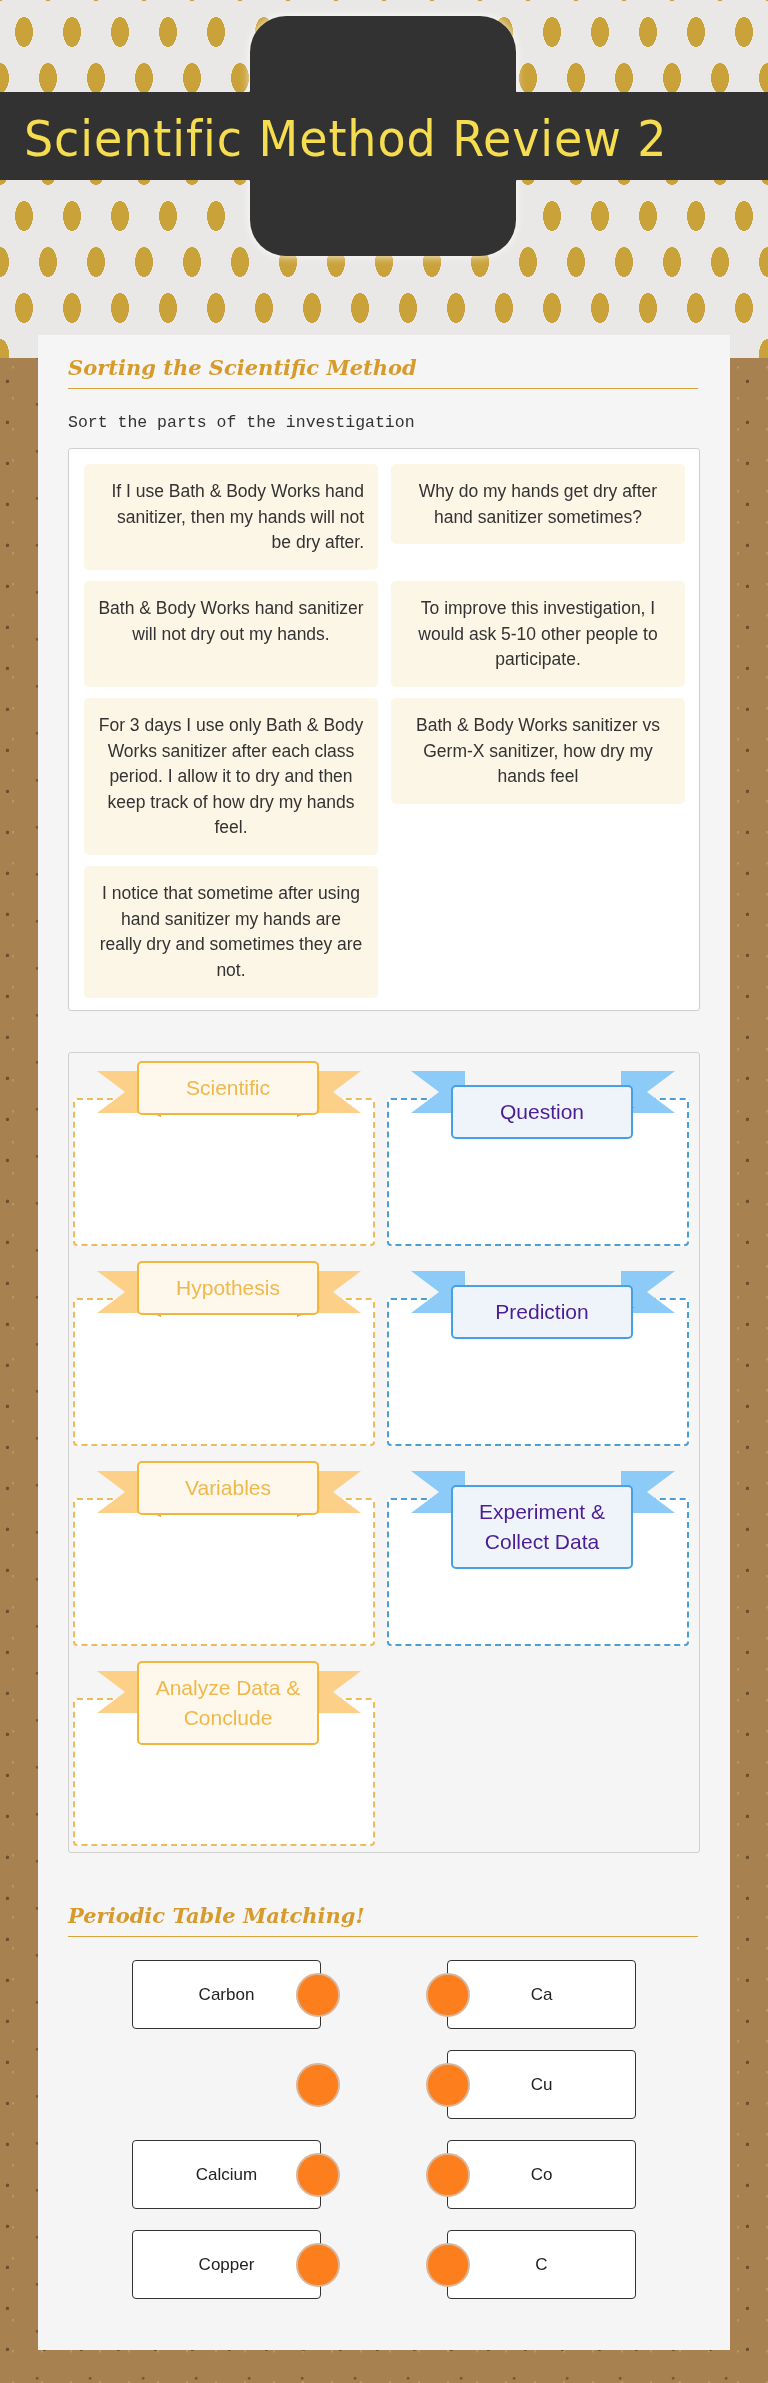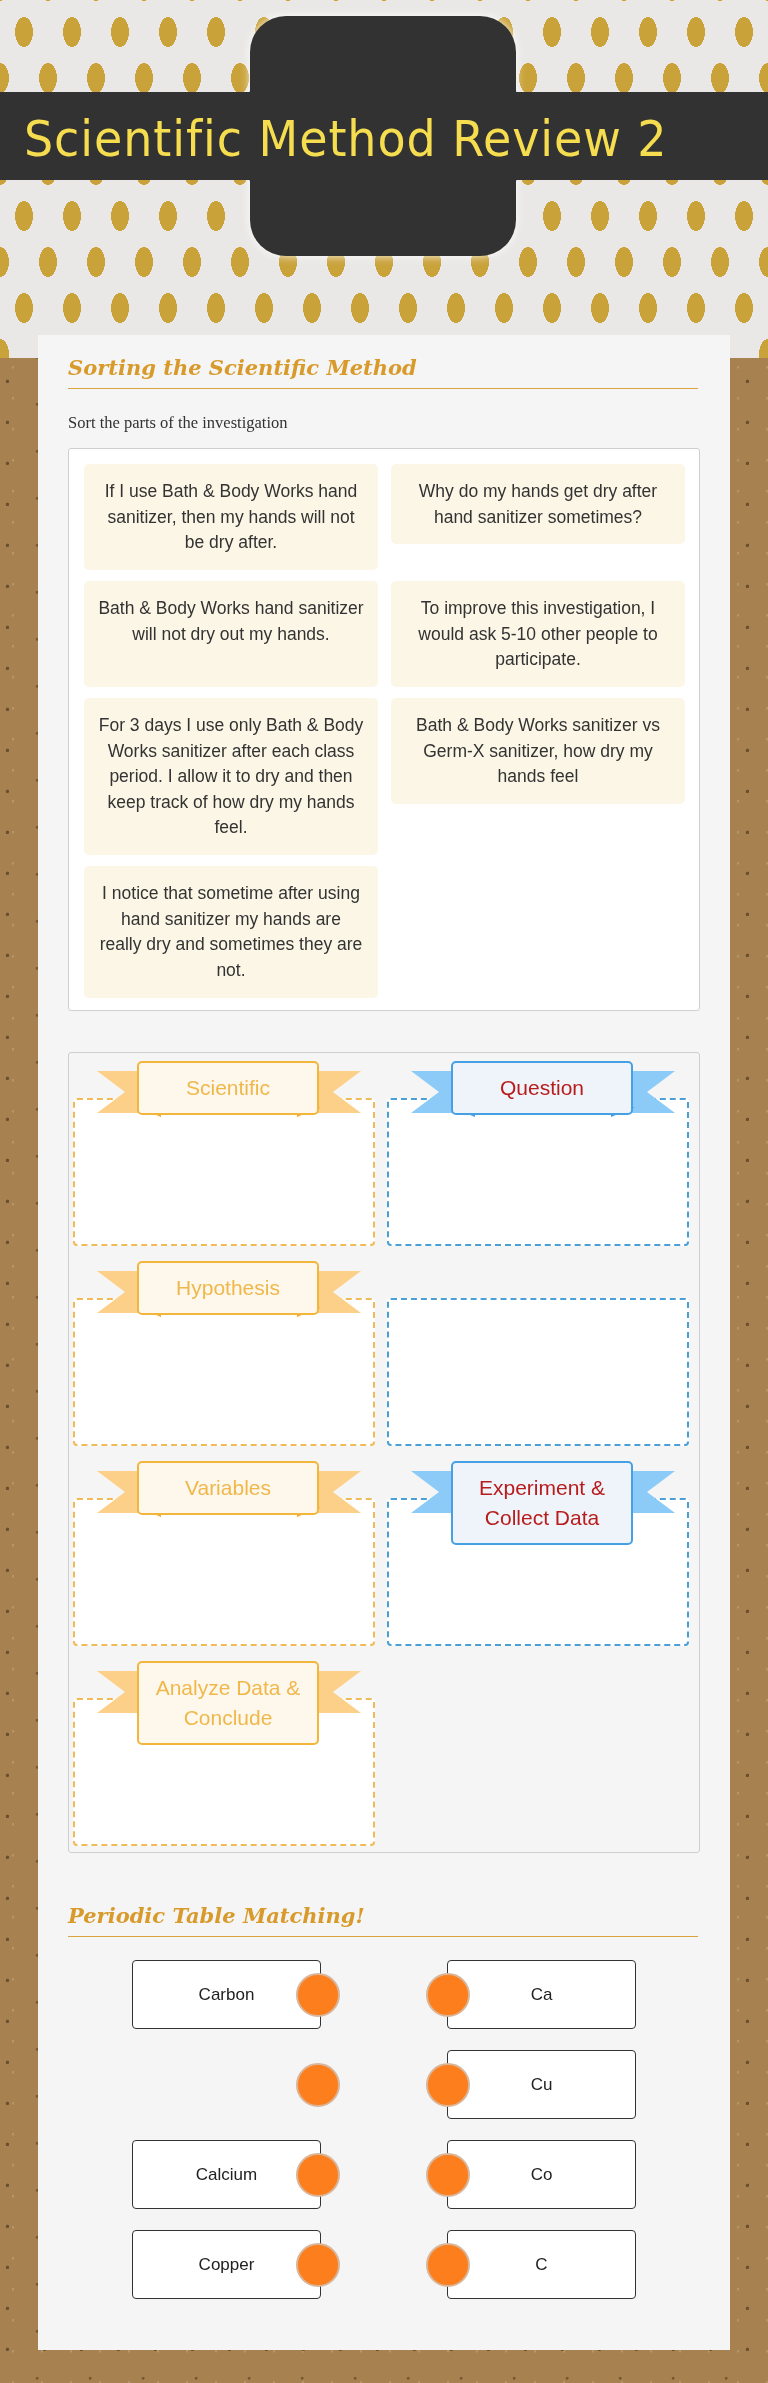--- a/index.html
+++ b/index.html
@@ -55,21 +55,21 @@
   }
   .section-heading {
     position: absolute; left: 30px; width: 630px;
     font-family: "DejaVu Serif", serif; font-style: italic;
     font-size: 21px; color: #d89a2a;
     padding-bottom: 8px;
     border-bottom: 1.5px solid #d9a43b;
   }
   .instructions {
     position: absolute; left: 30px; top: 78px;
-    font-size: 16.5px; color: #333; font-family: Liberation Serif, serif;
+    font-size: 16.5px; color: #333; font-family: Liberation Mono, monospace;
   }
   .sort-panel {
     position: absolute; left: 30px; top: 113px; width: 632px; height: 563px;
     background: #fff; border: 1px solid #cfcfcf; border-radius: 3px;
   }
   .sort-item {
     position: absolute; width: 294px;
     background: #fcf6e6; border-radius: 5px;
     font-family: "Liberation Sans", sans-serif;
     font-size: 17.5px; line-height: 25.5px; color: #333;
@@ -105,21 +105,21 @@
     display: flex; align-items: center; justify-content: center;
     text-align: center;
     font-family: "Liberation Sans", sans-serif; font-size: 21px; line-height: 30px;
     padding: 10px 6px;
   }
   .r-orange .tail { background: #fdd08a; }
   .r-orange .fold { background: #f5a623; }
   .r-orange .label { background: #fdf7ec; border-color: #f3b63c; color: #f0b84a; }
   .r-blue .tail { background: #8ccbf7; }
   .r-blue .fold { background: #3a9be8; }
-  .r-blue .label { background: #eef4f9; border-color: #45a1e3; color: #b91c1c; }
+  .r-blue .label { background: #eef4f9; border-color: #45a1e3; color: #4c1d95; margin-top: 24px; }
 
   .match-box {
     position: absolute; width: 189px; height: 69px;
     background: #fff; border: 1.5px solid #333; border-radius: 4px;
     display: flex; align-items: center; justify-content: center;
     font-family: "Liberation Sans", sans-serif; font-size: 17px; color: #222;
   }
   .connector {
     position: absolute; width: 44px; height: 44px; border-radius: 50%;
     background: #fd7e1c; border: 2px solid #d9b59a;
@@ -132,21 +132,21 @@
 <div class="plaque"></div>
 <div class="title-band"></div>
 <h1 class="page-title">Scientific Method Review 2</h1>
 
 <div class="main-card">
 
   <h2 class="section-heading" style="top:20px;">Sorting the Scientific Method</h2>
   <div class="instructions">Sort the parts of the investigation</div>
 
   <div class="sort-panel">
-    <div class="sort-item" style="left:15px; top:15px; height:106px;">If I use Bath &amp; Body Works hand sanitizer, then my hands will not be dry after.</div>
+    <div class="sort-item" style="left:15px; top:15px; height:106px;text-align:right;">If I use Bath &amp; Body Works hand sanitizer, then my hands will not be dry after.</div>
     <div class="sort-item" style="left:15px; top:132px; height:106px;">Bath &amp; Body Works hand sanitizer will not dry out my hands.</div>
     <div class="sort-item" style="left:322px; top:15px; height:80px;">Why do my hands get dry after hand sanitizer sometimes?</div>
     <div class="sort-item" style="left:322px; top:132px; height:106px;">To improve this investigation, I would ask 5-10 other people to participate.</div>
     <div class="sort-item" style="left:15px; top:249px; height:157px;">For 3 days I use only Bath &amp; Body Works sanitizer after each class period.  I allow it to dry and then keep track of how dry my hands feel.</div>
     <div class="sort-item" style="left:322px; top:249px; height:106px;">Bath &amp; Body Works sanitizer vs Germ-X sanitizer, how dry my hands feel</div>
     <div class="sort-item" style="left:15px; top:417px; height:132px;">I notice that sometime after using hand sanitizer my hands are really dry and sometimes they are not.</div>
   </div>
 
   <div class="cat-panel">
 
@@ -169,20 +169,27 @@
 
     <div class="drop-zone dz-orange" style="left:4px; top:245px;"></div>
     <div class="ribbon r-orange" style="left:28px; top:208px;">
       <div class="tail left"></div>
         <div class="tail right"></div>
       <div class="fold left"></div>
         <div class="fold right"></div>
       <div class="label">Hypothesis</div>
     </div>
     <div class="drop-zone dz-blue" style="left:318px; top:245px;"></div>
+    <div class="ribbon r-blue" style="left:342px; top:208px;">
+      <div class="tail left"></div>
+        <div class="tail right"></div>
+      <div class="fold left"></div>
+        <div class="fold right"></div>
+      <div class="label">Prediction</div>
+    </div>
 
     <div class="drop-zone dz-orange" style="left:4px; top:445px;"></div>
     <div class="ribbon r-orange" style="left:28px; top:408px;">
       <div class="tail left"></div>
         <div class="tail right"></div>
       <div class="fold left"></div>
         <div class="fold right"></div>
       <div class="label">Variables</div>
     </div>
     <div class="drop-zone dz-blue" style="left:318px; top:445px;"></div>

